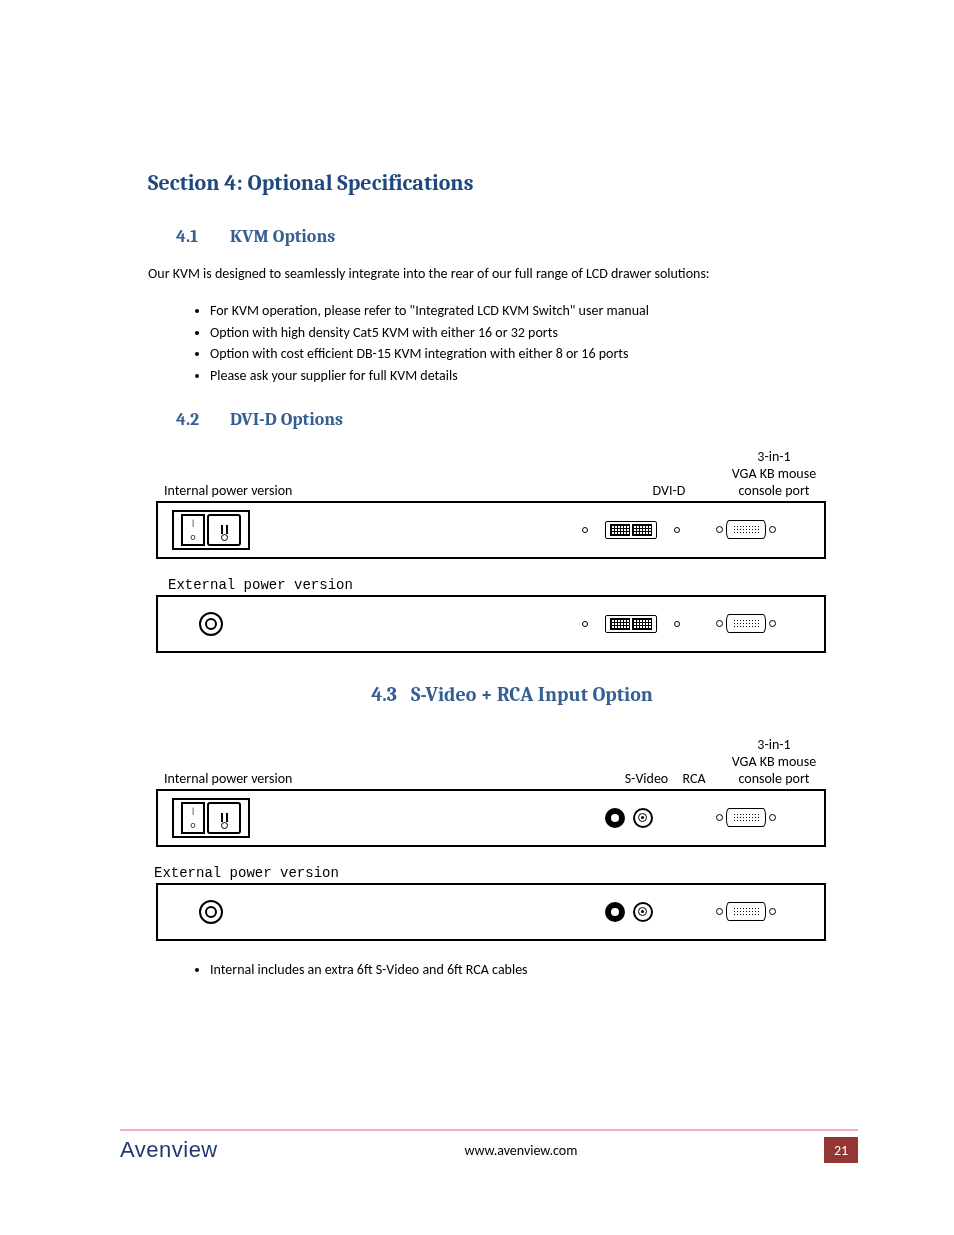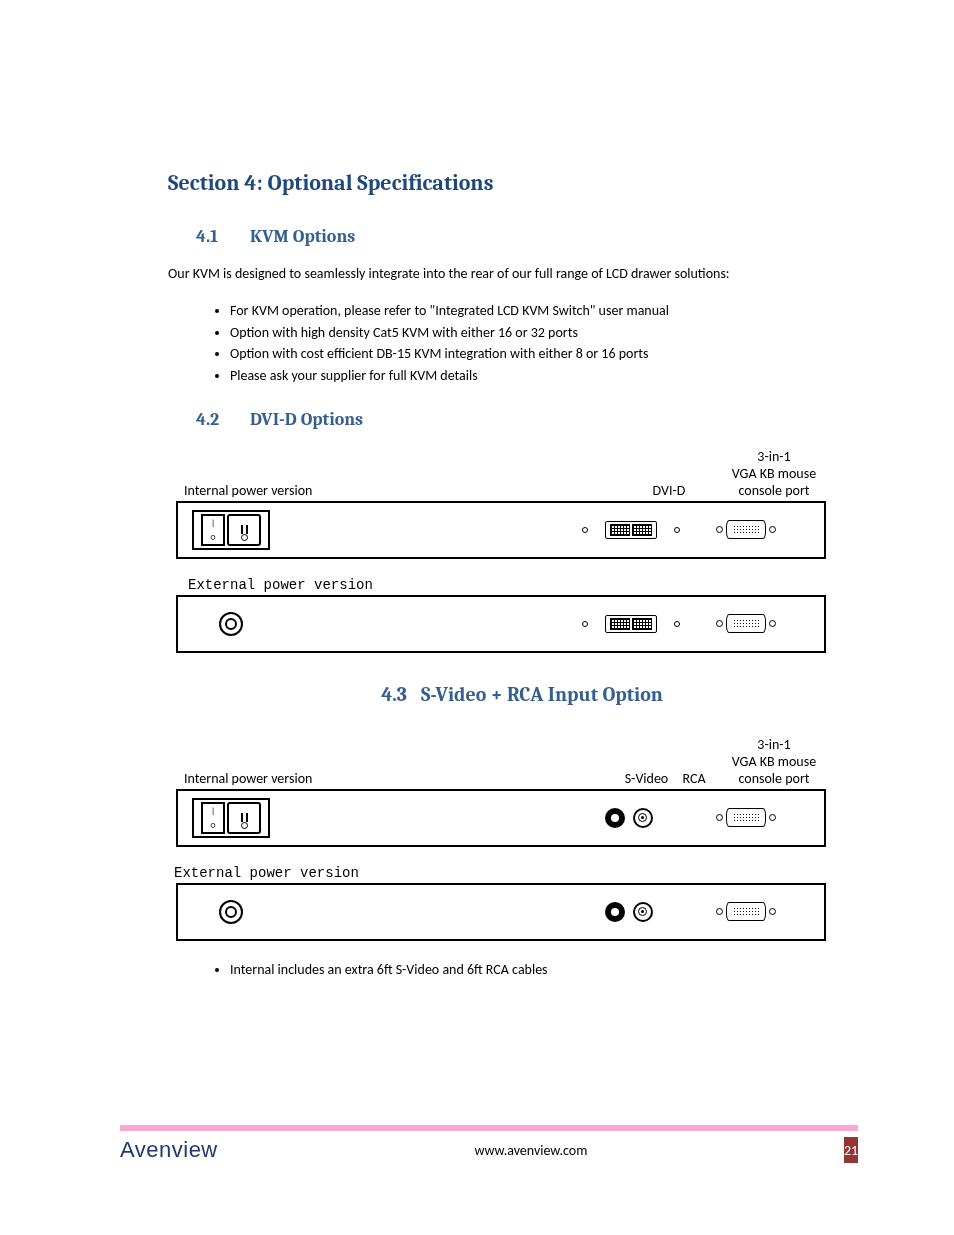--- a/index.html
+++ b/index.html
@@ -9,21 +9,20 @@
     font-family: Calibri, "Segoe UI", sans-serif;
     color: #000;
     width: 954px;
     height: 1235px;
     position: relative;
     box-sizing: border-box;
   }
   .page {
     padding: 170px 120px 0 148px;
     box-sizing: border-box;
-    margin-left: 20px;
   }
   h1.section-title {
     font-family: Cambria, Georgia, serif;
     color: #1f497d;
     font-size: 22px;
     font-weight: bold;
     margin: 0 0 30px 0;
   }
   h2.subsection {
     font-family: Cambria, Georgia, serif;
@@ -158,41 +157,41 @@
   .rca { position:relative; }
   .port-group { display:flex; align-items:center; gap:10px; width:90px; justify-content:center;}
   .port-group.vga-slot { width:120px; justify-content:center;}
 
   
   .footer {
     position: absolute;
     bottom: 72px;
     left: 120px;
     right: 96px;
-    border-top: 6px solid #f9a8d4;
+    border-top: 2px solid #f9a8d4;
     padding-top: 6px;
     display: flex;
     align-items: center;
     font-size: 14px;
   }
   .footer .brand {
     font-family: "Franklin Gothic Medium", "Arial Narrow", sans-serif;
     color: #1f3a6f;
     font-size: 22px;
     letter-spacing: 0.5px;
   }
   .footer .url {
     flex: 1;
     text-align: center;
     color: #000;
   }
   .footer .pagebox {
     background: #943734;
     color: #fff;
-    width: 14px;
+    width: 34px;
     height: 26px;
     display: flex;
     align-items: center;
     justify-content: center;
     font-size: 14px;
   }
 </style>
 </head>
 <body>
 

